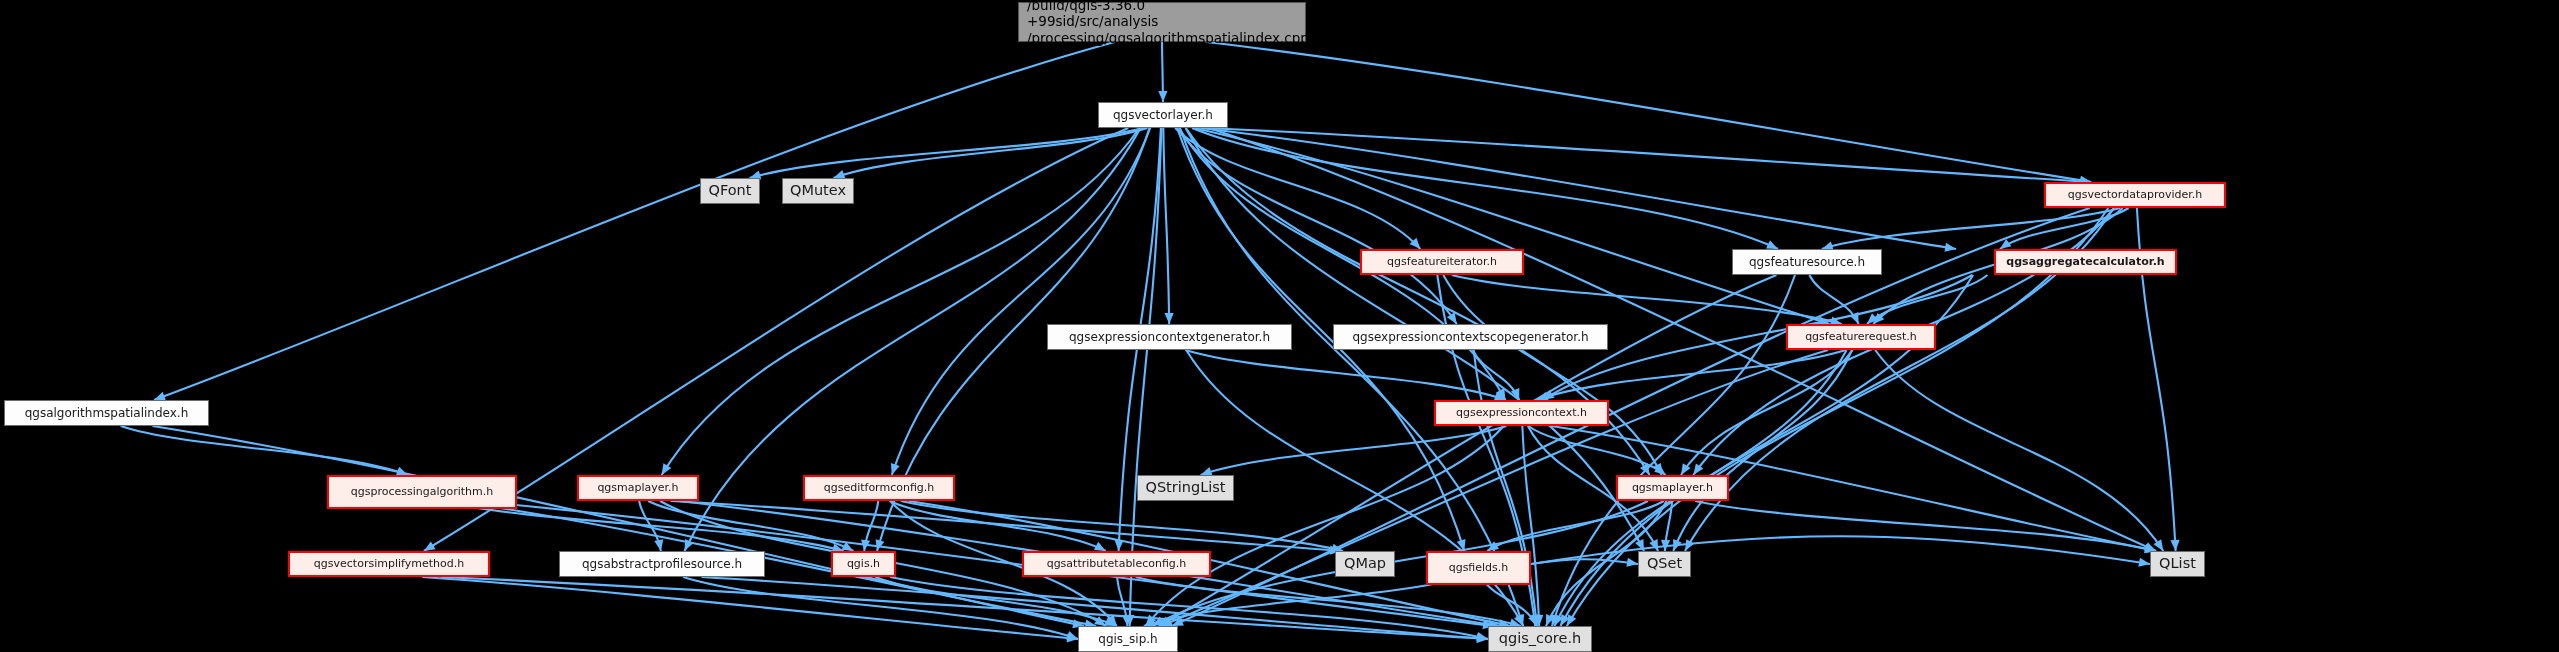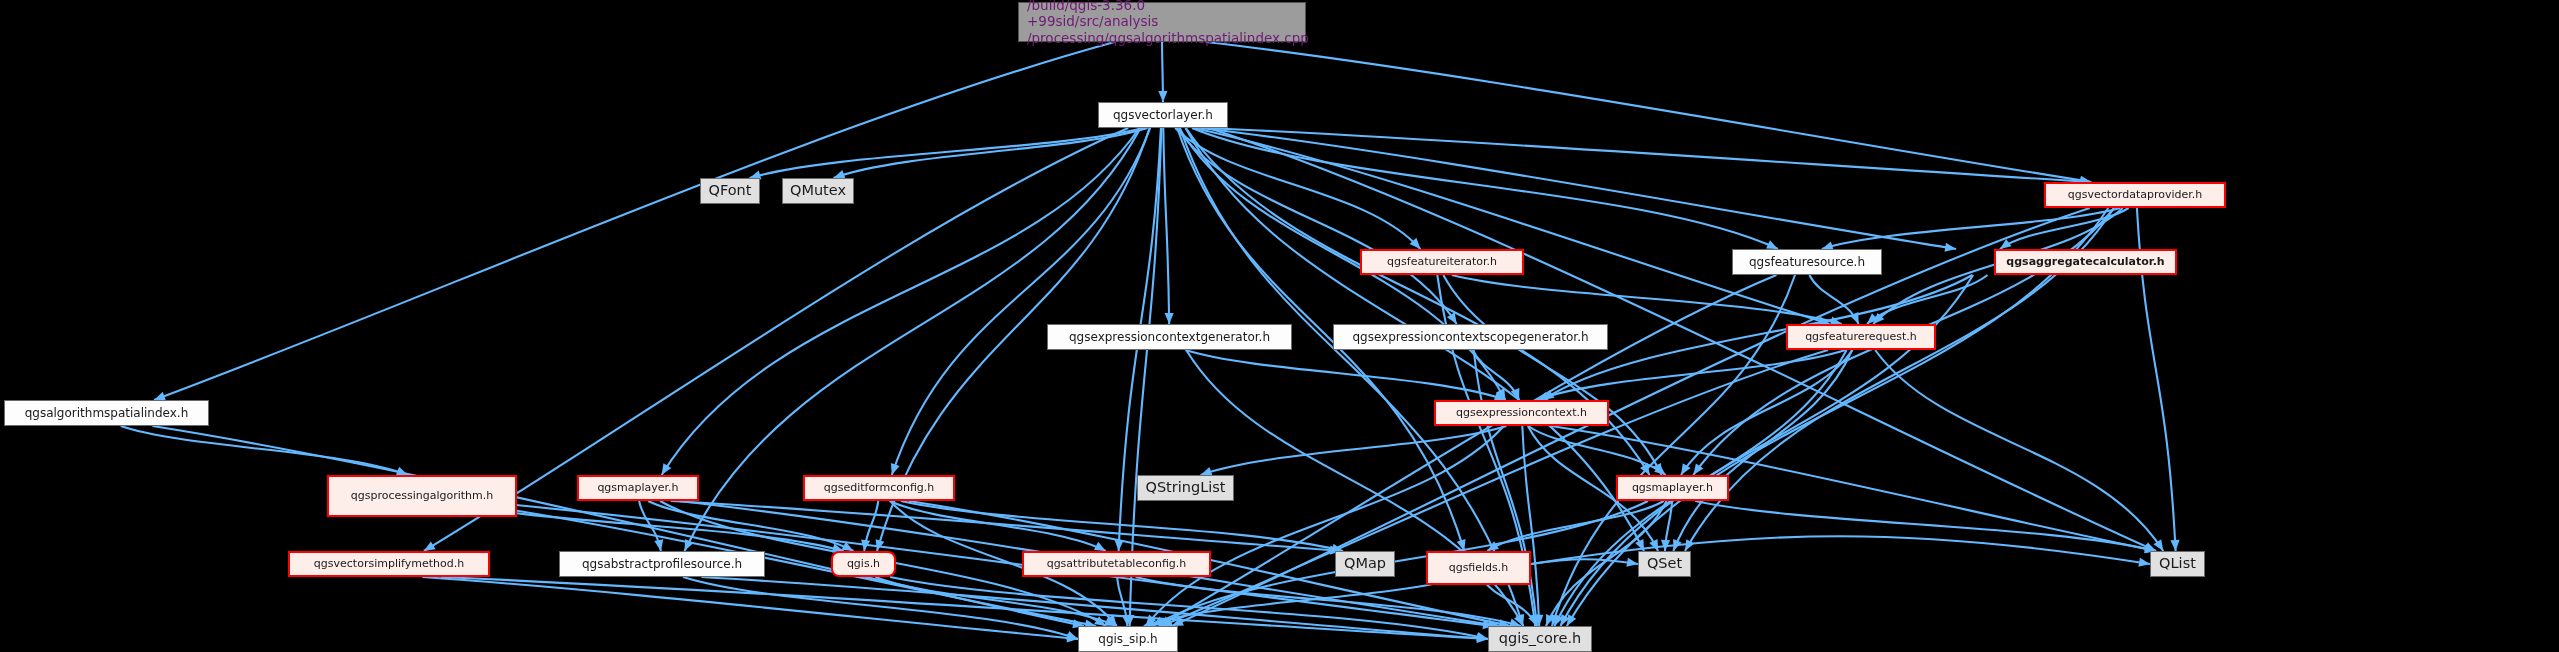--- a/index.html
+++ b/index.html
@@ -40,21 +40,21 @@
     white-space: nowrap;
     text-align: center;
     line-height: 1.18;
     color: #1a1a1a;
     z-index: 5;
   }
   
   .node.root {
     background: #9c9c9c;
     border: 1px solid #555555;
-    color: #701a75;
+    color: #000000;
     font-size: 13.5px;
     justify-content: flex-start;
     text-align: left;
     padding: 3px 6px 4px 8px;
     line-height: 1.22;
   }
   
   .node.plain {
     background: #fdfdfd;
     border: 1px solid #6b6b6b;
@@ -481,42 +481,42 @@
       </div>
       <div class="node hot" style="left: 1786px; top: 324px; width: 150px; height: 26px;">
         <span class="node-label">qgsfeaturerequest.h</span>
       </div>
       <div class="node hot" style="left: 1434px; top: 400px; width: 175px; height: 26px;">
         <span class="node-label">qgsexpressioncontext.h</span>
       </div>
       <div class="node plain" style="left: 4px; top: 400px; width: 205px; height: 26px;">
         <span class="node-label">qgsalgorithmspatialindex.h</span>
       </div>
-      <div class="node hot" style="left: 327px; top: 475px; width: 190px; height: 42px;">
+      <div class="node hot" style="left: 327px; top: 475px; width: 190px; height: 34px;">
         <span class="node-label">qgsprocessingalgorithm.h</span>
       </div>
       <div class="node hot" style="left: 577px; top: 475px; width: 122px; height: 26px;">
         <span class="node-label">qgsmaplayer.h</span>
       </div>
       <div class="node hot" style="left: 803px; top: 475px; width: 152px; height: 26px;">
         <span class="node-label">qgseditformconfig.h</span>
       </div>
       <div class="node sys" style="left: 1137px; top: 475px; width: 97px; height: 26px;">
         <span class="node-label">QStringList</span>
       </div>
       <div class="node hot" style="left: 1616px; top: 475px; width: 113px; height: 26px;">
         <span class="node-label">qgsmaplayer.h</span>
       </div>
       <div class="node hot" style="left: 288px; top: 551px; width: 202px; height: 26px;">
         <span class="node-label">qgsvectorsimplifymethod.h</span>
       </div>
       <div class="node plain" style="left: 559px; top: 551px; width: 206px; height: 26px;">
         <span class="node-label">qgsabstractprofilesource.h</span>
       </div>
-      <div class="node hot" style="left: 831px; top: 551px; width: 65px; height: 26px; border-radius: 8px;">
+      <div class="node hot" style="left: 831px; top: 551px; width: 65px; height: 26px;">
         <span class="node-label">qgis.h</span>
       </div>
       <div class="node hot" style="left: 1022px; top: 551px; width: 189px; height: 26px;">
         <span class="node-label">qgsattributetableconfig.h</span>
       </div>
       <div class="node sys" style="left: 1335px; top: 551px; width: 60px; height: 26px;">
         <span class="node-label">QMap</span>
       </div>
       <div class="node hot" style="left: 1426px; top: 551px; width: 105px; height: 34px;">
         <span class="node-label">qgsfields.h</span>

